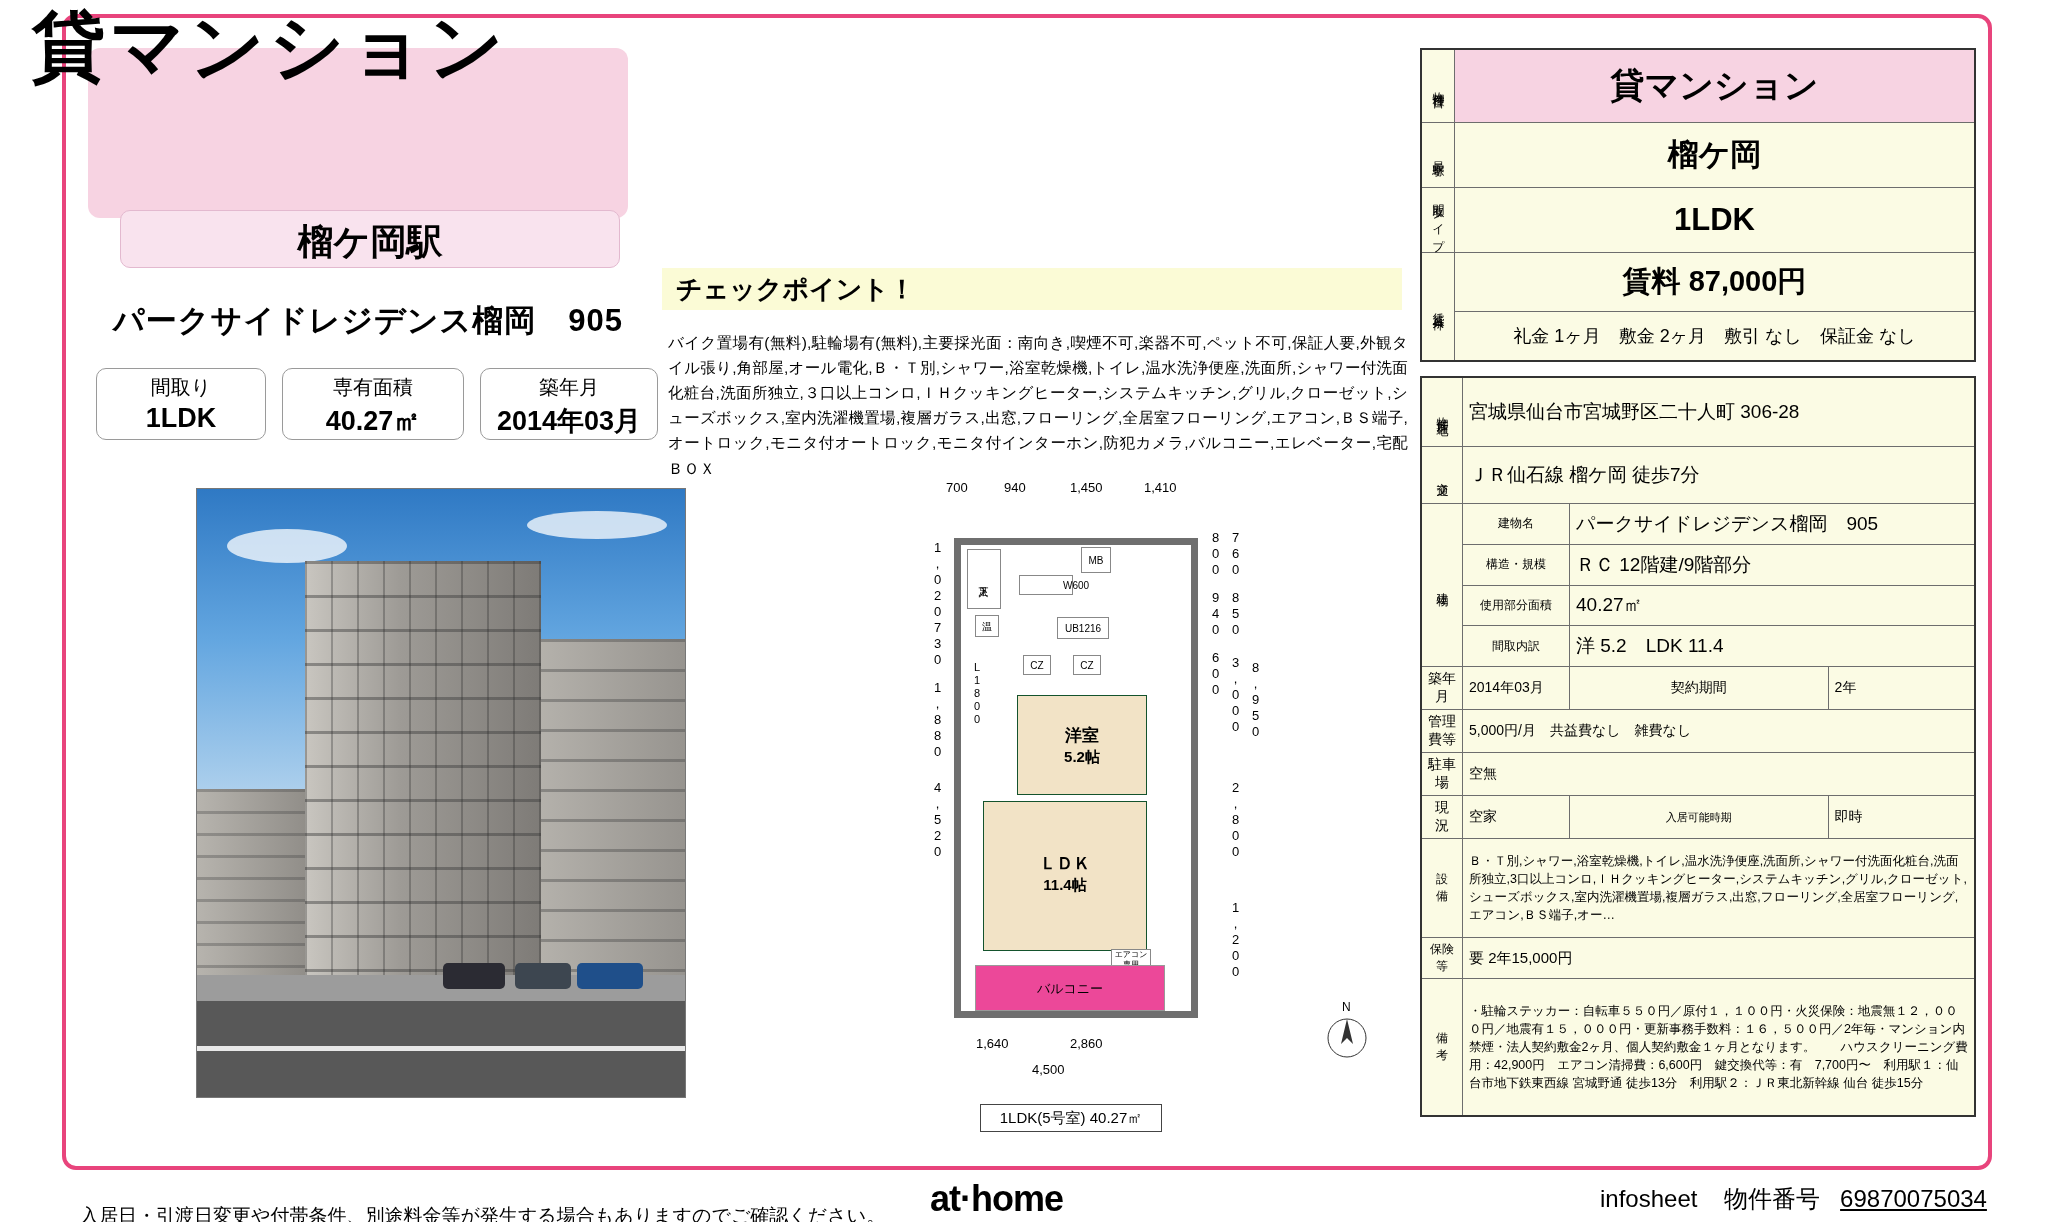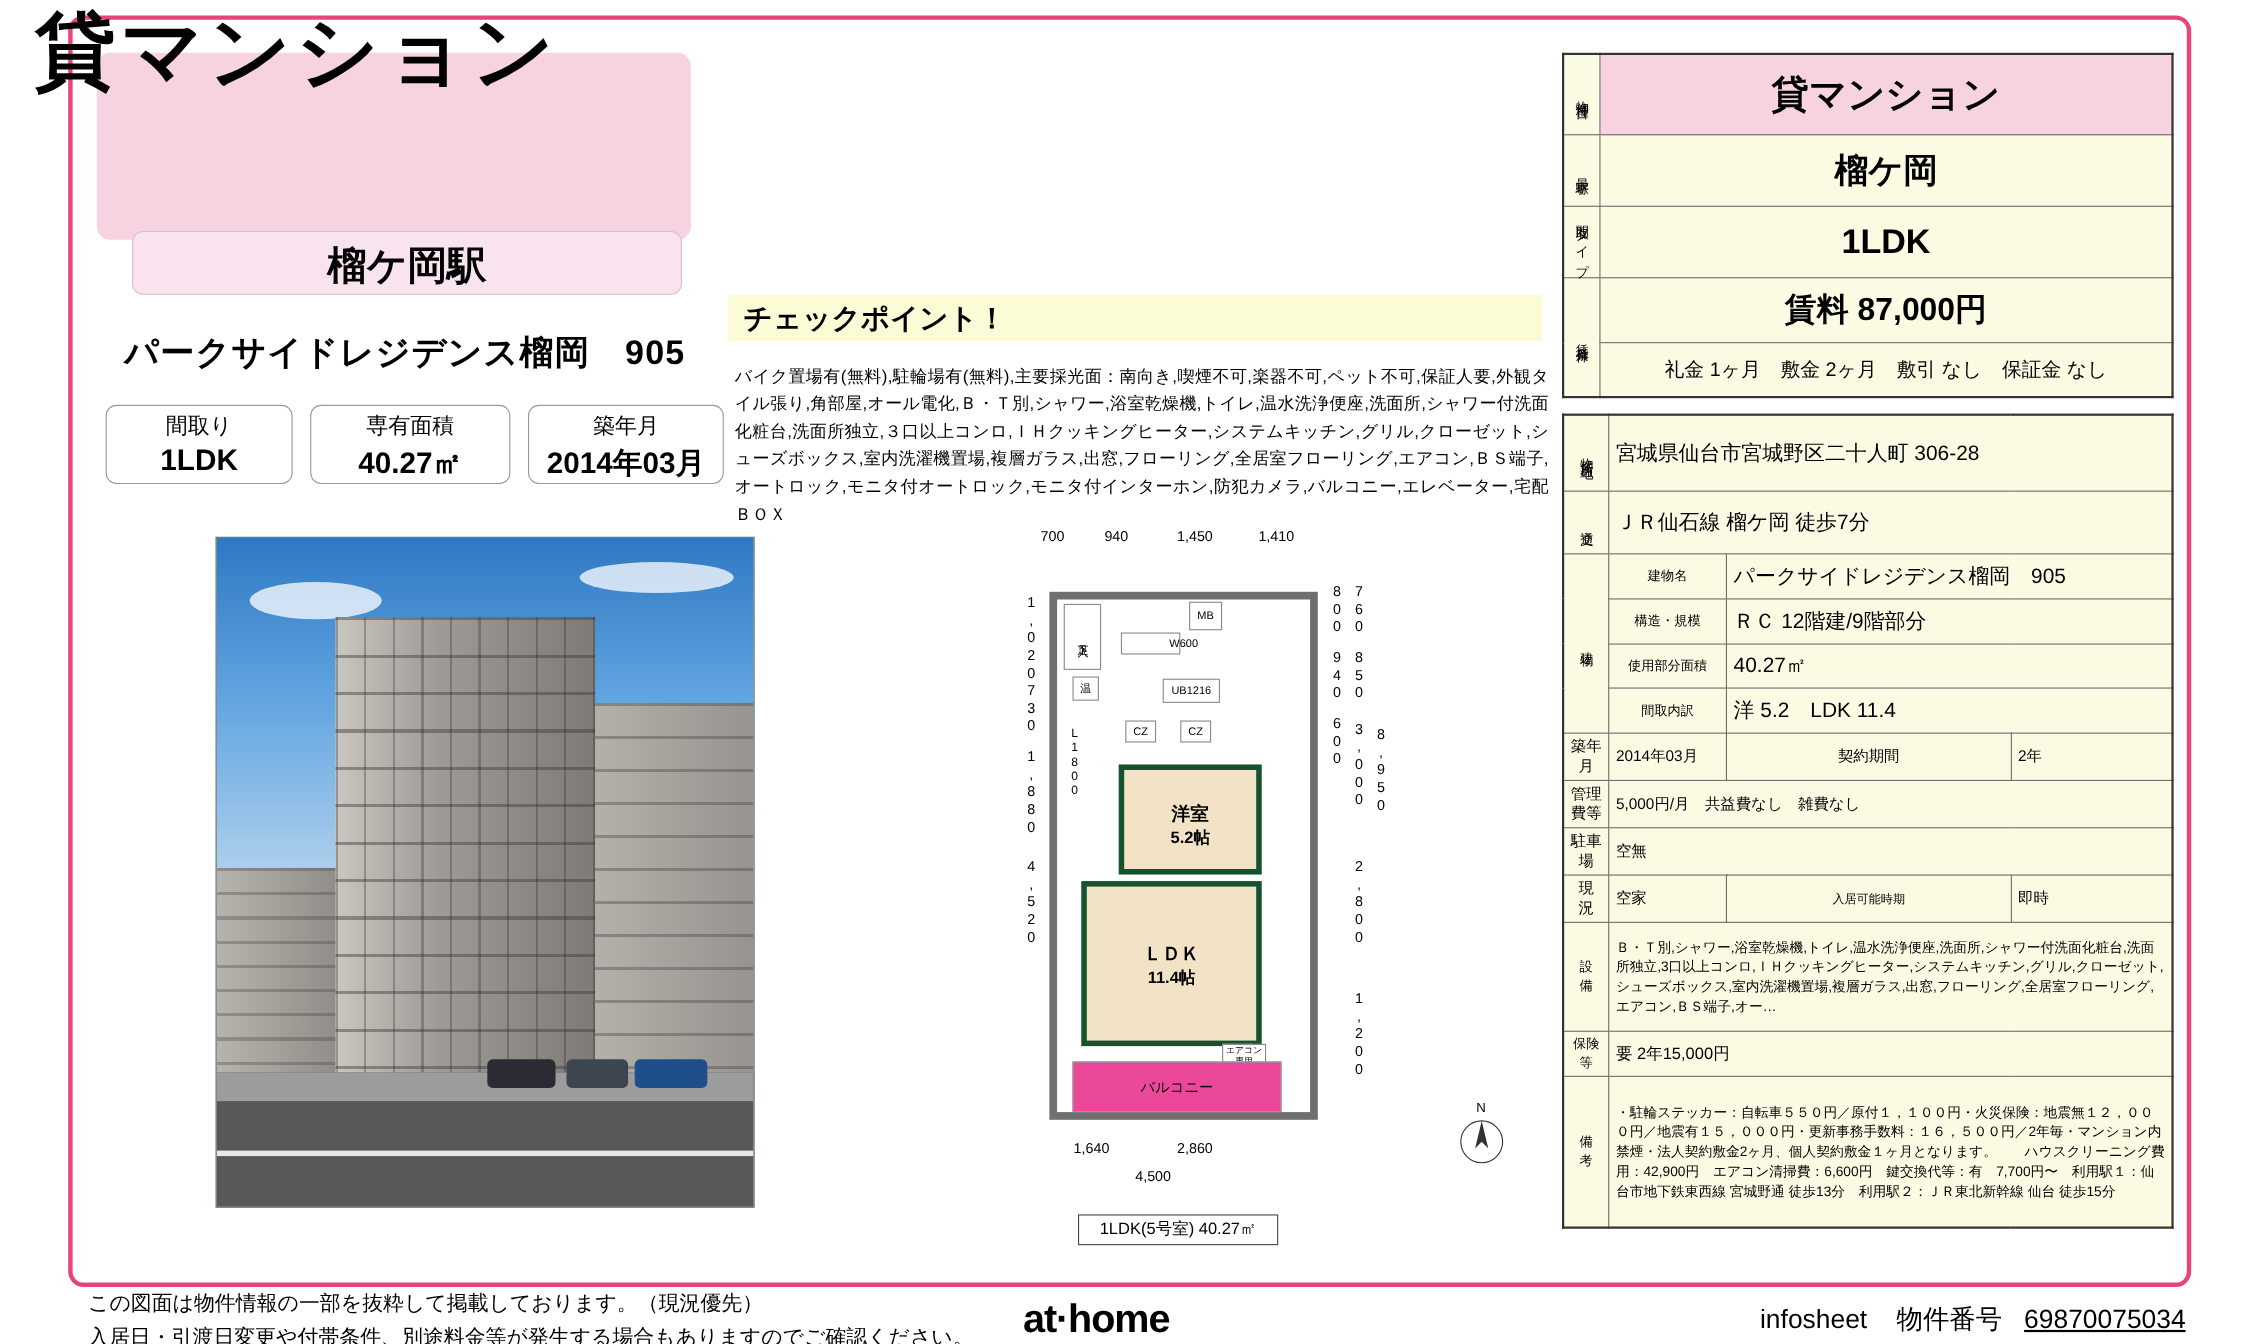--- a/index.html
+++ b/index.html
@@ -39,21 +39,21 @@
   .road-line{position:absolute;left:0;bottom:46px;width:100%;height:5px;background:#e8e8e8;}
   .sidewalk{position:absolute;left:0;bottom:96px;width:100%;height:26px;background:#9c9c9c;}
   .car{position:absolute;bottom:108px;height:26px;border-radius:5px;background:#2b2b33;}
 
   
   .fp{position:absolute;left:930px;top:480px;width:480px;height:600px;}
   .fp-caption{position:absolute;left:980px;top:1104px;width:180px;height:26px;border:1px solid #444;font-size:15px;text-align:center;line-height:26px;}
   .fpx{position:absolute;font-size:13px;}
   .fpv{position:absolute;font-size:13px;writing-mode:vertical-rl;text-orientation:upright;letter-spacing:1px;}
   .walls{position:absolute;left:24px;top:58px;width:244px;height:480px;border:7px solid #6f6f6f;background:#ffffff;box-sizing:border-box;}
-  .room{position:absolute;background:#f2e3c6;border:5px solid #14532d;box-sizing:border-box;}
+  .room{position:absolute;background:#f2e3c6;border:1px solid #14532d;box-sizing:border-box;}
   .room .rl{position:absolute;width:100%;text-align:center;font-size:17px;font-weight:bold;}
   .room .rs{position:absolute;width:100%;text-align:center;font-size:15px;font-weight:bold;}
   .fixture{position:absolute;border:1px solid #888;background:#fff;box-sizing:border-box;font-size:10px;text-align:center;}
   .balcony{position:absolute;background:#ec4899;border:1px solid #999;box-sizing:border-box;font-size:13px;text-align:center;}
   .compass{position:absolute;left:396px;top:520px;width:42px;height:62px;}
 
   
   .rt{position:absolute;left:1420px;top:48px;width:556px;}
   table{border-collapse:collapse;font-size:15px;}
   .t1{width:556px;border:2px solid #333;background:#fbfbe4;}
@@ -269,21 +269,20 @@
         <td colspan="5" style="font-size:15px;">要 2年15,000円</td>
       </tr>
       <tr>
         <td class="lbl-c">備　考</td>
         <td class="small" colspan="5" style="height:130px;">・駐輪ステッカー：自転車５５０円／原付１，１００円・火災保険：地震無１２，０００円／地震有１５，０００円・更新事務手数料：１６，５００円／2年毎・マンション内禁煙・法人契約敷金2ヶ月、個人契約敷金１ヶ月となります。　　ハウスクリーニング費用：42,900円　エアコン清掃費：6,600円　鍵交換代等：有　7,700円〜　利用駅１：仙台市地下鉄東西線 宮城野通 徒歩13分　利用駅２：ＪＲ東北新幹線 仙台 徒歩15分</td>
       </tr>
     </tbody>
       </table>
   </div>
 
-  <div class="foot1">この図面は物件情報の一部を抜粋して掲載しております。（現況優先）</div>
   <div class="foot2">入居日・引渡日変更や付帯条件、別途料金等が発生する場合もありますのでご確認ください。</div>
   <div class="athome">at·home</div>
   <div class="infosheet">
     <span>infosheet</span>
     &nbsp;&nbsp;
     <span>物件番号</span>
     &nbsp;
     <span class="num">69870075034</span>
   </div>
 </div>

